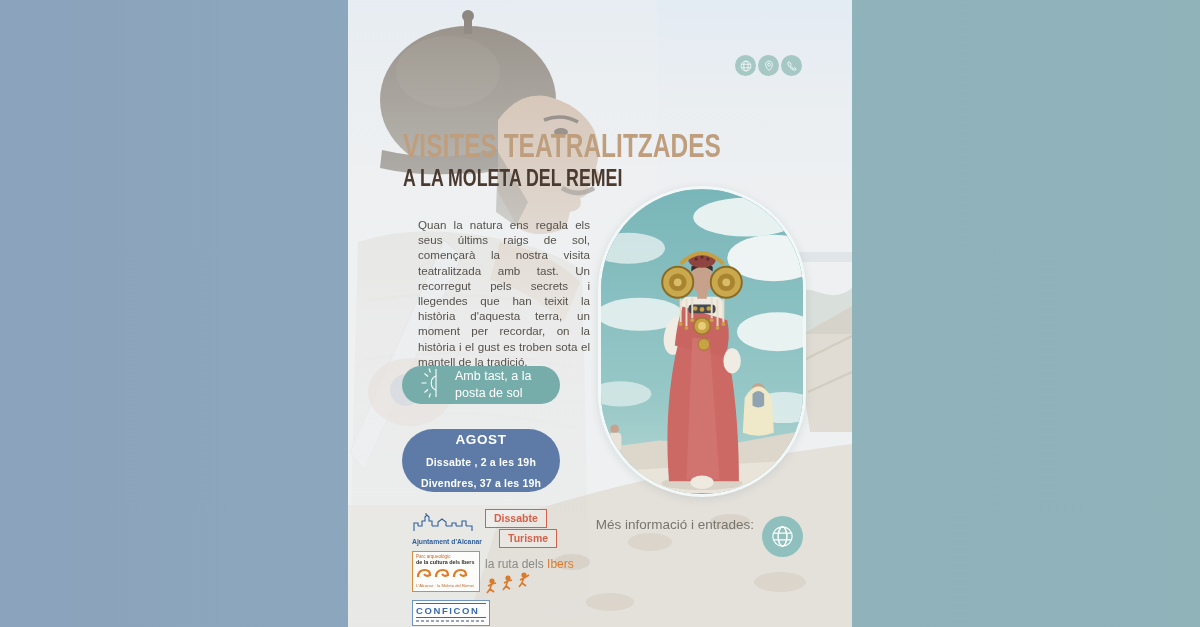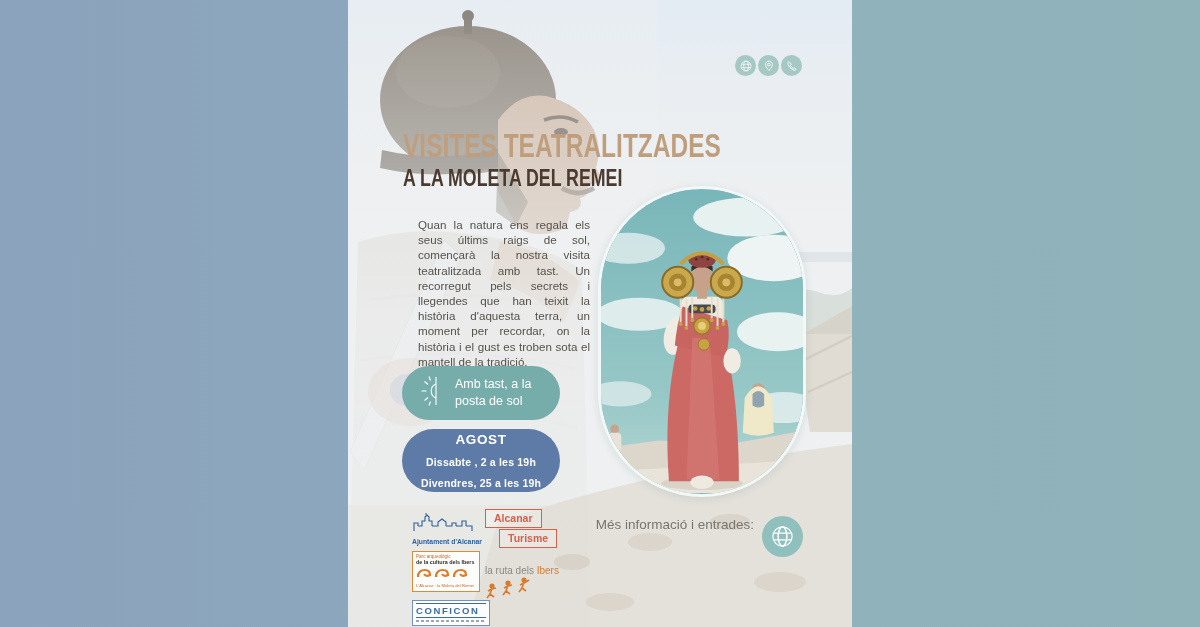--- a/index.html
+++ b/index.html
@@ -21,21 +21,21 @@
     white-space:nowrap;letter-spacing:0;transform:scaleX(.72);transform-origin:left top;}
   .subtitle{position:absolute;left:55px;top:164px;margin:0;font-size:24px;font-weight:bold;color:#4a3a2f;
     white-space:nowrap;transform:scaleX(.74);transform-origin:left top;}
 
   
   .desc{position:absolute;left:54px;top:201px;width:172px;margin:16px;font-size:11.6px;line-height:15.2px;
     color:#56514b;text-align:justify;}
 
   
   .pill{position:absolute;left:54px;color:#fff;box-sizing:border-box;}
-  .pill-teal{top:366px;width:158px;height:54px;background:#76adaa;border-radius:27px;
+  .pill-teal{top:366px;width:158px;height:38px;background:#76adaa;border-radius:27px;
     display:flex;align-items:center;gap:9px;padding:0 12px 0 14px;}
   .pill-teal .txt{font-size:12.5px;line-height:1.35;}
   .pill-blue{top:429px;width:158px;height:63px;background:#5d7ba6;border-radius:32px;
     display:flex;flex-direction:column;align-items:center;justify-content:center;text-align:center;}
   .pill-blue .month{font-size:13.5px;font-weight:bold;letter-spacing:.6px;}
   .pill-blue .date{font-size:10.5px;font-weight:bold;margin-top:9px;letter-spacing:.2px;}
 
   
   .oval{position:absolute;left:250px;top:186px;width:208px;height:311px;border-radius:104px;
     border:3px solid rgba(255,255,255,.9);overflow:hidden;box-sizing:border-box;background:#7db8bb;
@@ -50,21 +50,21 @@
   .ibers-l2{font-size:5.4px;color:#33302b;font-weight:bold;line-height:1.15;}
   .ibers-l3{font-size:4.2px;color:#c96a2e;margin-top:1px;line-height:1.1;}
   .confi-box{margin-top:8px;width:70px;background:rgba(255,255,255,.9);border:1px solid #6f94bf;padding:2px 3px 3px;}
   .confi-name{font-size:9.5px;font-weight:bold;color:#3a6ca6;letter-spacing:1.6px;border-top:1px solid #3a6ca6;border-bottom:1px solid #3a6ca6;padding:1px 0;text-align:left;}
   .confi-tag{height:2px;margin-top:2px;background:repeating-linear-gradient(90deg,#9aa6b5 0 3px,transparent 3px 5px);}
 
   .logo-col2{position:absolute;left:137px;top:508px;width:80px;}
   .tur-box{display:inline-block;border:1px solid #d4614a;color:#d4614a;font-weight:bold;font-size:10.5px;
     padding:2px 8px 3px;background:rgba(255,255,255,.25);}
   .tur-box.b2{margin-left:14px;margin-top:-3px;}
-  .ruta{margin-top:17px;font-size:10px;color:#8a8a86;white-space:nowrap;}
+  .ruta{margin-top:9px;font-size:12px;color:#8a8a86;white-space:nowrap;}
   .ruta .hl{color:#d97b2e;}
   .runners{margin-top:1px;margin-left:0;}
 
   
   .info{position:absolute;right:98px;top:517px;text-align:right;}
   .info-label{font-size:13.5px;color:#77756f;}
   .info-web{font-size:15.5px;font-weight:bold;color:#3b4046;margin-top:3px;letter-spacing:.2px;}
   .globe-badge{position:absolute;left:414px;top:516px;width:41px;height:41px;border-radius:50%;
     background:#8fc0bd;display:flex;align-items:center;justify-content:center;}
   .globe-badge svg{width:27px;height:27px;}
@@ -160,21 +160,21 @@
     </span>
     <span class="txt">
       <span>Amb tast, a la</span><br>
       <span>posta de sol</span>
     </span>
   </div>
 
   <div class="pill pill-blue">
     <div class="month">AGOST</div>
     <div class="date">Dissabte , 2 a les 19h</div>
-    <div class="date">Divendres, 25 a les 19h</div>
+    <div class="date">Divendres, 37 a les 19h</div>
   </div>
 
   <div class="oval">
     <svg viewBox="0 0 208 312" aria-hidden="true">
       <defs>
         <linearGradient id="oskyg" x1="0" y1="0" x2="0" y2="1">
           <stop offset="0" stop-color="#79b6b9"></stop>
             <stop offset="0.7" stop-color="#98c8c7"></stop>
             <stop offset="1" stop-color="#b7d8d4"></stop>
         </linearGradient>
@@ -277,21 +277,21 @@
       </svg>
       <div class="ibers-l3">L'Alcanar · la Moleta del Remei</div>
     </div>
     <div class="confi-box">
       <div class="confi-name">CONFICON</div>
       <div class="confi-tag"></div>
     </div>
   </div>
 
   <div class="logo-col2">
-    <div class="tur-box">Alcanar</div><br>
+    <div class="tur-box">Dissabte</div><br>
     <div class="tur-box b2">Turisme</div>
     <div class="ruta">
       <span>la ruta dels </span><span class="hl">Ibers</span>
     </div>
     <svg class="runners" width="52" height="22" viewBox="0 0 52 22">
       <g stroke="#d97b2e" stroke-width="1.6" fill="#d97b2e">
         <g transform="translate(2,8)">
           <circle cx="5" cy="1" r="1.8"></circle>
             <path d="M5,3 L3,9 M3,9 L0,13 M3,9 L7,12 M5,4 L1,6 M5,4 L9,3" fill="none"></path>
         </g>

